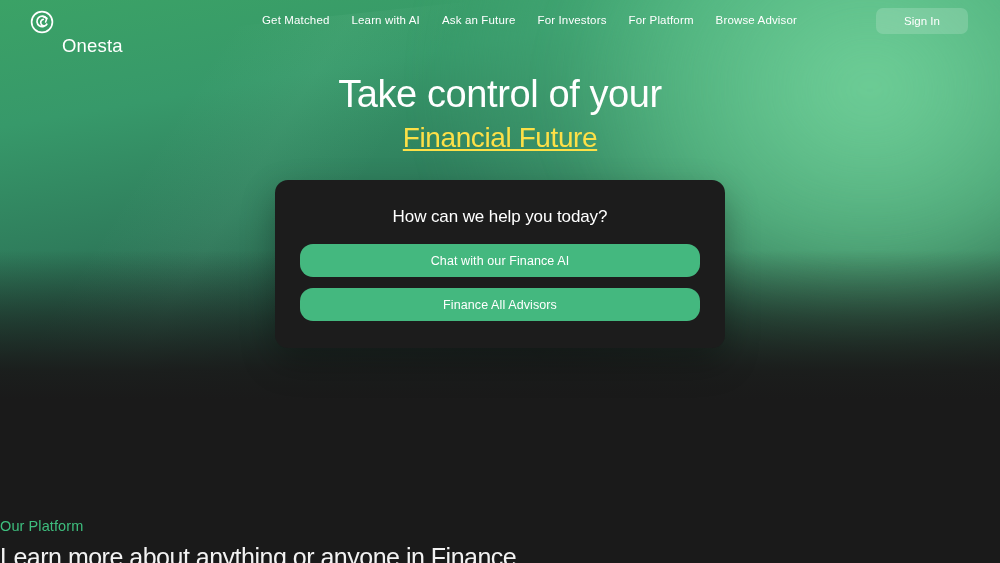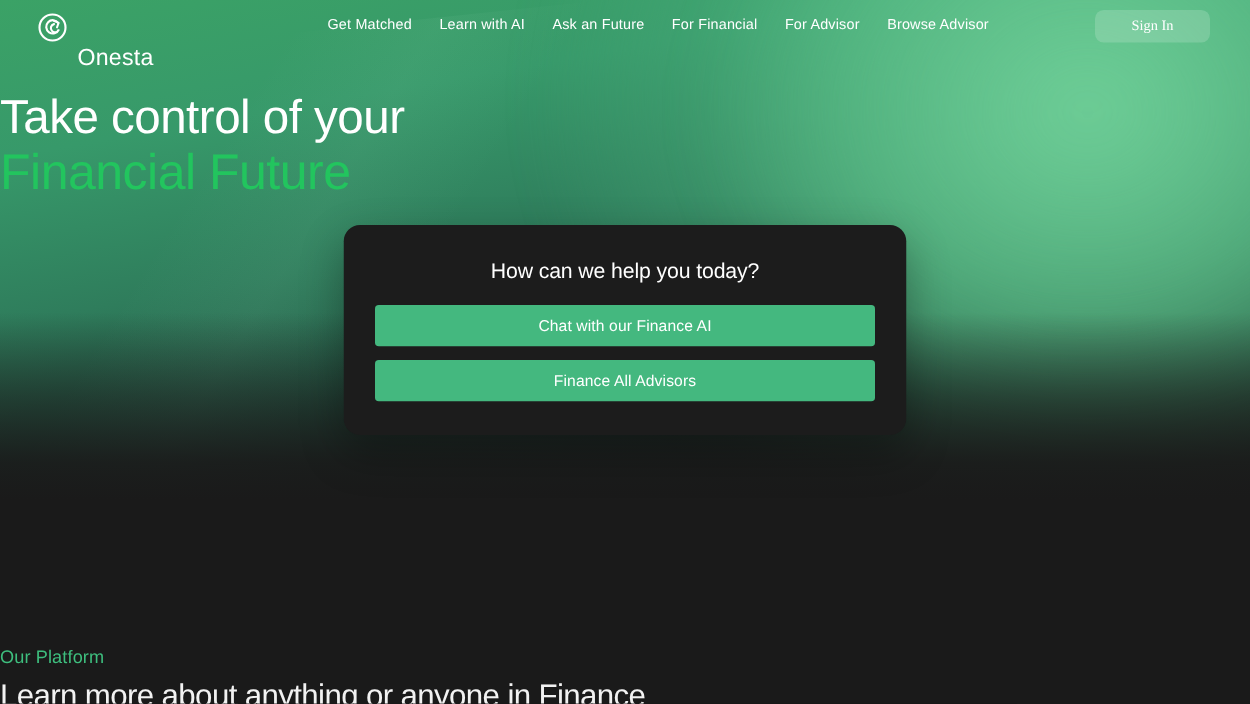--- a/index.html
+++ b/index.html
@@ -138,50 +138,52 @@
   .signin-btn {
     position: absolute;
     right: 32px;
     top: 8px;
     width: 92px;
     height: 26px;
     border-radius: 7px;
     background: rgba(255,255,255,0.17);
     border: none;
     color: #ffffff;
-    font-family: Liberation Serif, serif;
+    font-family: Liberation Sans, sans-serif;
     font-size: 11.5px;
     cursor: pointer;
     display: flex;
     align-items: center;
     justify-content: center;
   }
 
   
   .headline {
     position: absolute;
     left: 0; top: 72px;
     width: 1000px;
+    text-align: center;
     z-index: 12;
   }
   .headline-l1 {
     display: block;
     color: #ffffff;
     font-size: 38px;
     line-height: 44px;
     font-weight: 400;
     letter-spacing: -0.4px;
   }
   .headline-l2 {
     display: block;
-    color: #22c55e;
-    font-size: 40px;
+    color: #fde047;
+    font-size: 28px;
     line-height: 44px;
     font-weight: 400;
     letter-spacing: -0.4px;
+    text-decoration: underline;
   }
 
   
   .card {
     position: absolute;
     left: 275px;
     top: 180px;
     width: 450px;
     height: 168px;
     background: #1c1c1c;
@@ -199,21 +201,21 @@
   .card-actions {
     margin-top: 17px;
     padding: 0 25px;
     display: flex;
     flex-direction: column;
     gap: 11px;
   }
   .card-btn {
     height: 33px;
     border: none;
-    border-radius: 3px;
+    border-radius: 13px;
     background: #44b87f;
     color: #ffffff;
     font-family: "Liberation Sans", sans-serif;
     font-size: 12.5px;
     letter-spacing: 0.1px;
     cursor: pointer;
   }
 
   
   .platform {
@@ -265,22 +267,22 @@
         <path d="M16.6 8.4 A5.3 5.3 0 1 0 17.1 13.6 A3.3 3.3 0 1 1 13.2 9.3" fill="none" stroke="#ffffff" stroke-width="1.7" stroke-linecap="round"></path>
         <path d="M13.0 6.6 L16.9 8.3 L15.6 11.9" fill="none" stroke="#ffffff" stroke-width="1.6" stroke-linecap="round" stroke-linejoin="round"></path>
       </svg>
       <span class="brand-name">Onesta</span>
     </div>
 
     <div class="nav-links">
       <a class="nav-link">Get Matched</a>
       <a class="nav-link">Learn with AI</a>
       <a class="nav-link">Ask an Future</a>
-      <a class="nav-link">For Financial</a>
-      <a class="nav-link">For Advisor</a>
+      <a class="nav-link">For Investors</a>
+      <a class="nav-link">For Platform</a>
       <a class="nav-link">Browse Advisor</a>
     </div>
 
     <button class="signin-btn">Sign In</button>
   </div>
 
   <div class="headline">
     <span class="headline-l1">Take control of your</span>
     <span class="headline-l2">Financial Future</span>
   </div>

